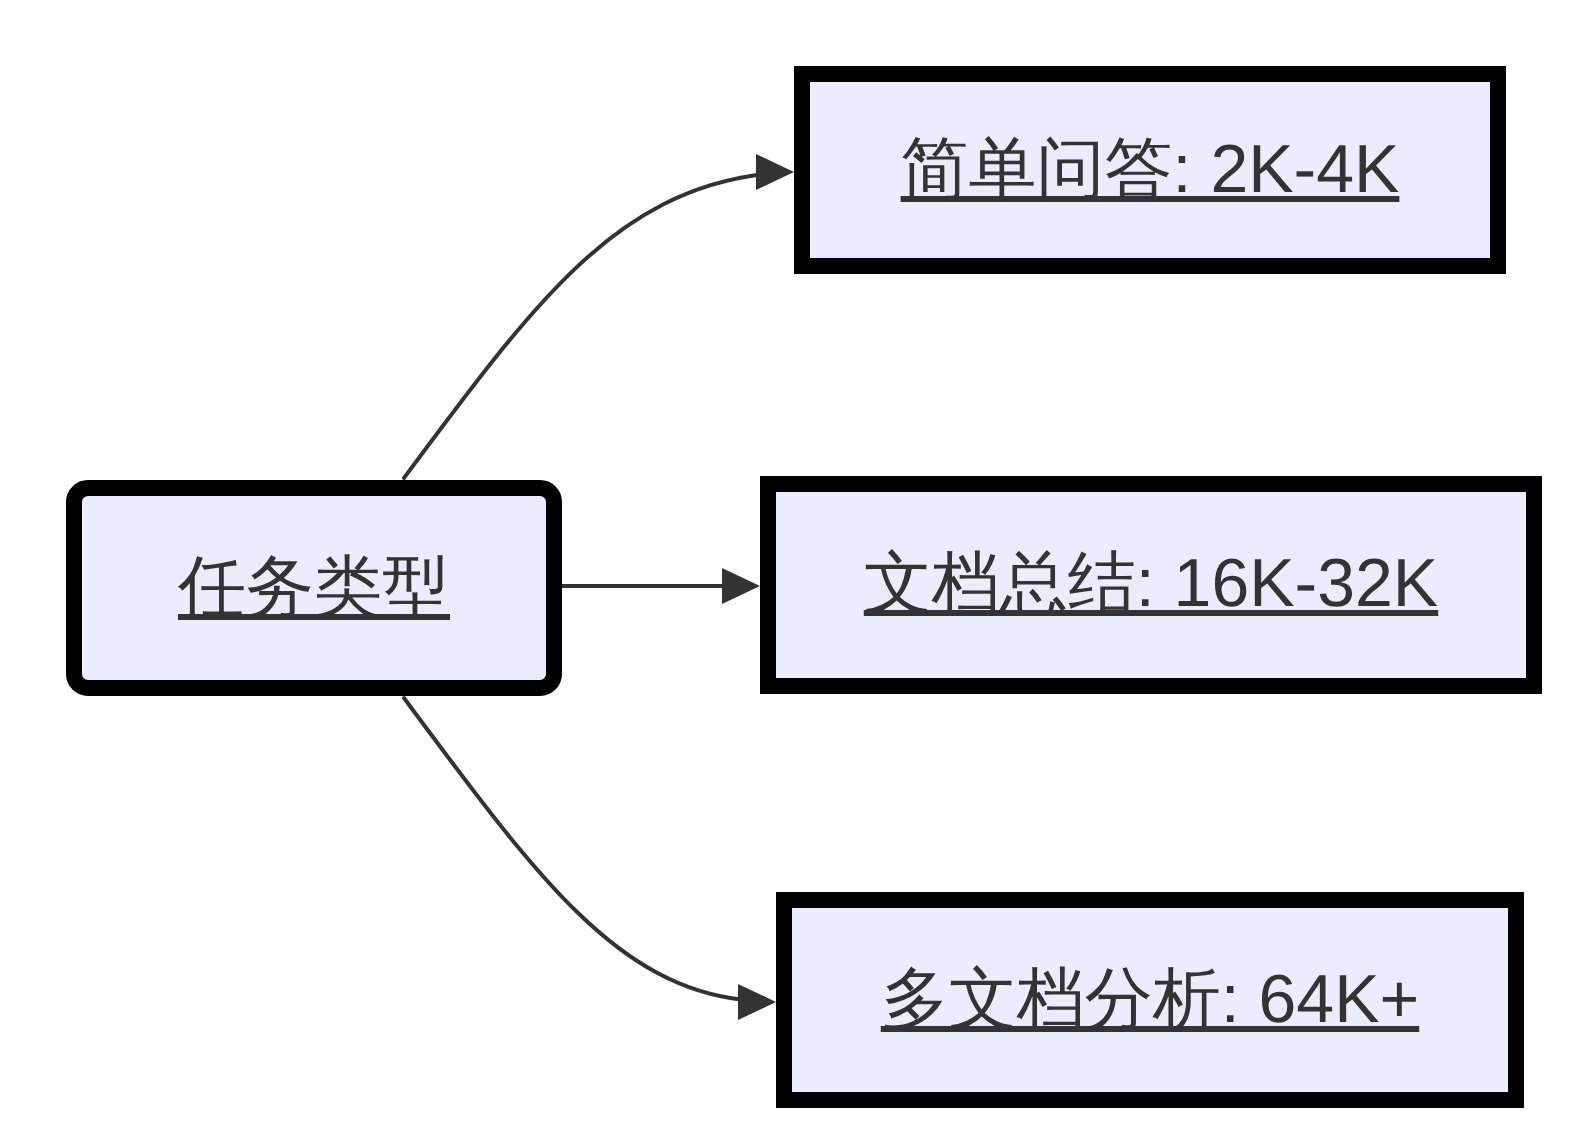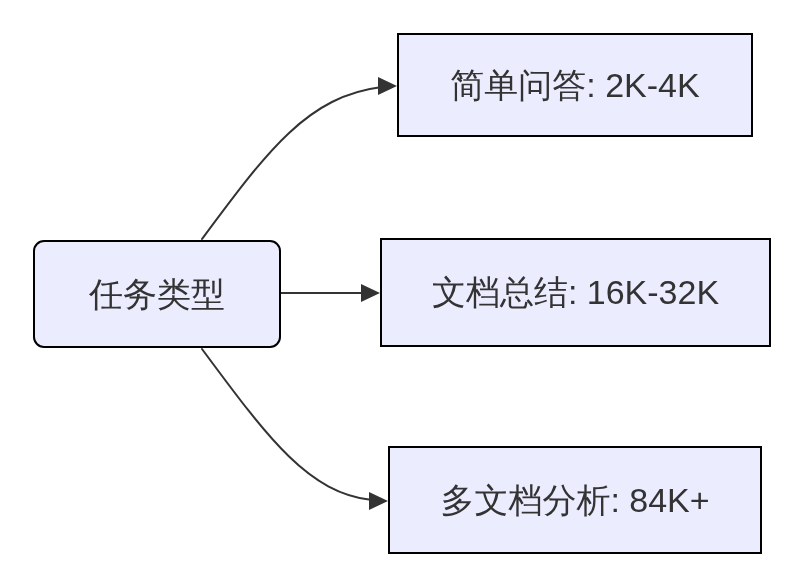--- a/index.html
+++ b/index.html
@@ -30,29 +30,30 @@
     stroke-linecap: round;
   }
   .arrowhead {
     fill: #333333;
     stroke: none;
   }
   .node {
     position: absolute;
     box-sizing: border-box;
     background: #ECECFF;
-    border: 2px solid #000000;
+    border: 8px solid #000000;
     display: flex;
     align-items: center;
     justify-content: center;
     color: #333333;
     font-size: 34px;
     line-height: 1.2;
     white-space: nowrap;
     text-align: center;
+    text-decoration: underline;
   }
   .node-root    { left: 33px;  top: 240px; width: 248px; height: 108px; border-radius: 11px; }
   .node-simple  { left: 397px; top: 33px;  width: 356px; height: 104px; }
   .node-summary { left: 380px; top: 238px; width: 391px; height: 109px; }
   .node-multi   { left: 388px; top: 446px; width: 374px; height: 108px; }
 </style>
 </head>
 <body>
 
 <div class="canvas">
@@ -78,16 +79,16 @@
 
   <div class="node node-simple">
     <span>简单问答: 2K-4K</span>
   </div>
 
   <div class="node node-summary">
     <span>文档总结: 16K-32K</span>
   </div>
 
   <div class="node node-multi">
-    <span>多文档分析: 84K+</span>
+    <span>多文档分析: 64K+</span>
   </div>
 
 </div>
 
 </body></html>

